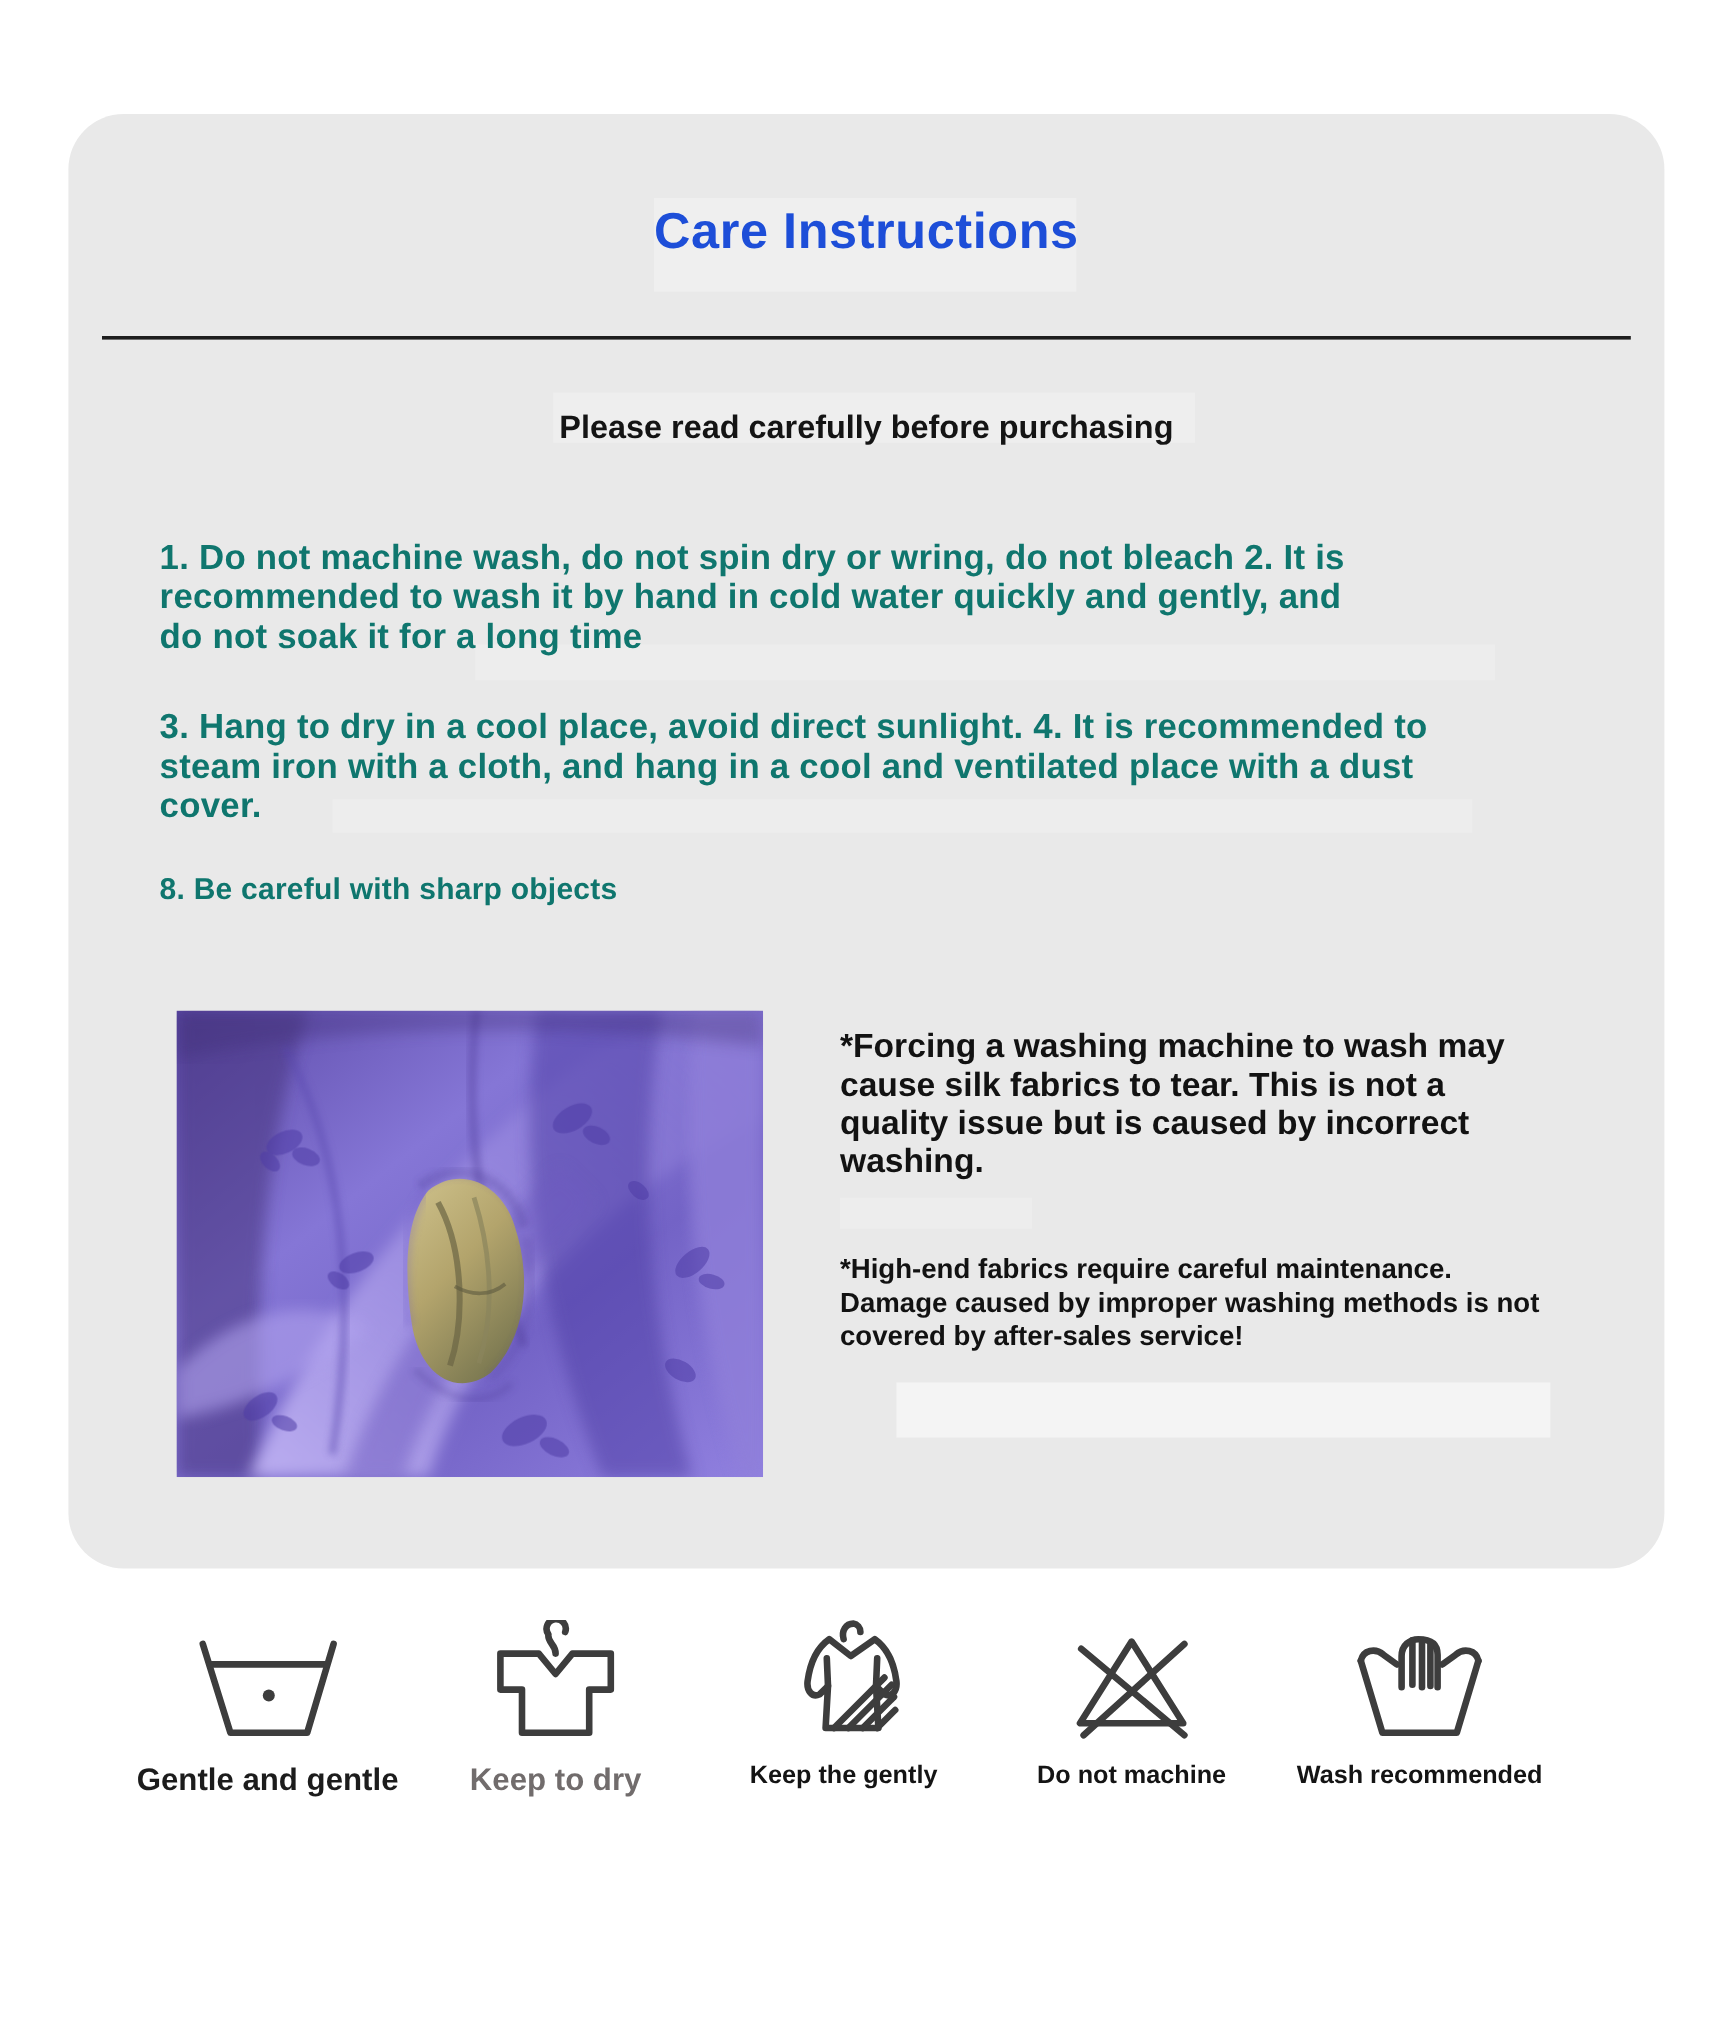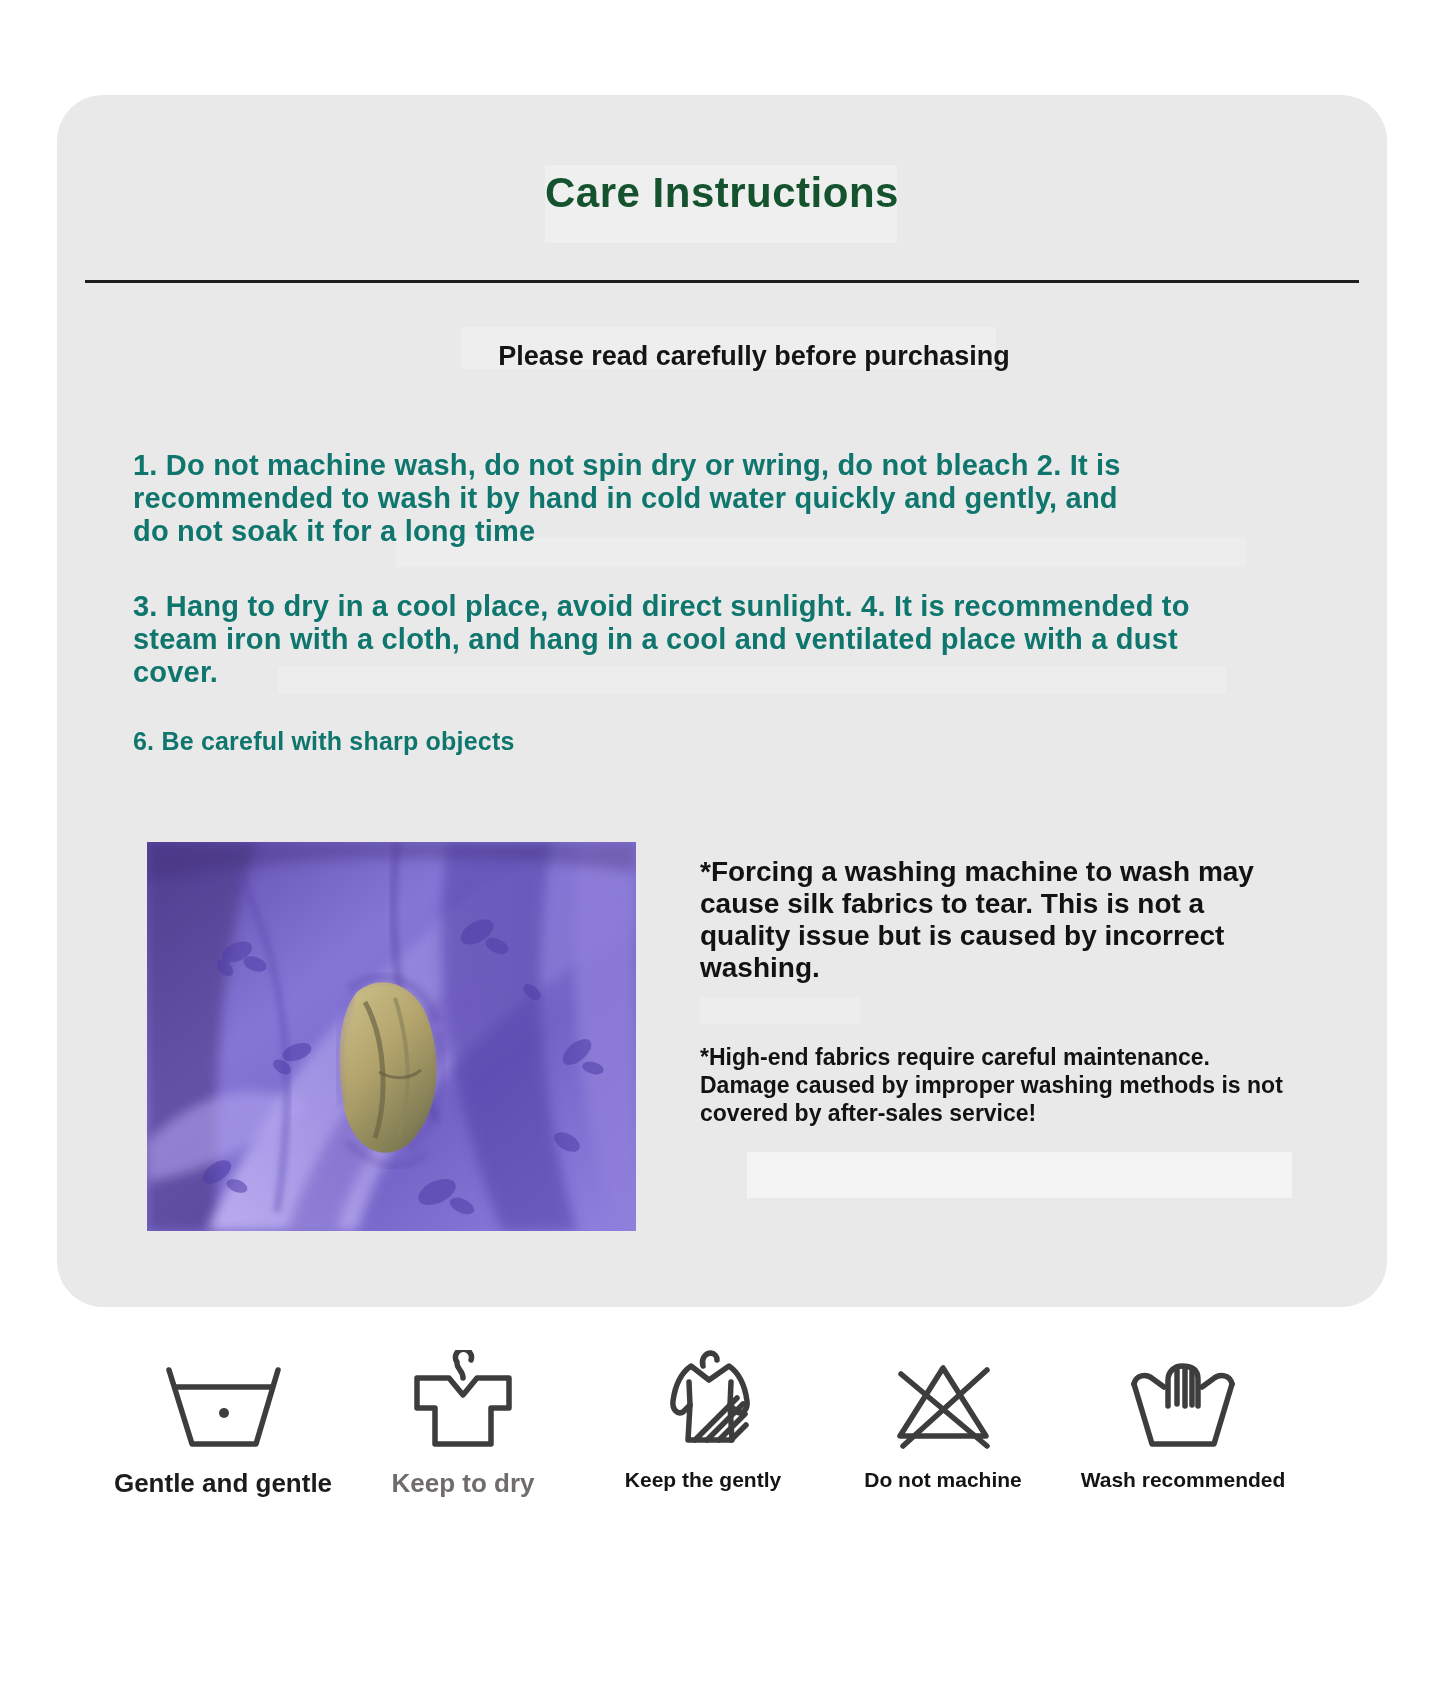--- a/index.html
+++ b/index.html
@@ -7,28 +7,28 @@
     width:1445px;height:1682px;position:relative;background:#ffffff;
     font-family:"Liberation Sans","DejaVu Sans",sans-serif;
     -webkit-font-smoothing:antialiased;color:#141414;overflow:hidden;
   }
   .panel{
     position:absolute;left:57px;top:95px;width:1330px;height:1212px;
     background:#e9e9e9;border-radius:46px;
   }
   .title{
     position:absolute;left:57px;top:168px;width:1330px;text-align:center;
-    font-size:42px;font-weight:bold;letter-spacing:.5px;color:#14532d;line-height:50px;
+    font-size:42px;font-weight:bold;letter-spacing:.5px;color:#1d4ed8;line-height:50px;
   }
   .rule{
     position:absolute;left:85px;top:280px;width:1274px;height:3px;background:#1e1e1e;
   }
   .subtitle{
     position:absolute;left:57px;top:341px;width:1330px;text-align:center;
-    font-size:27px;font-weight:bold;color:#141414;line-height:31px;padding-left:32px;
+    font-size:27px;font-weight:bold;color:#141414;line-height:31px;
   }
   .para{
     position:absolute;left:133px;font-size:29px;font-weight:bold;line-height:33px;
     color:#0f766e;white-space:pre-line;letter-spacing:.2px;
   }
   .para-1{top:449px;width:1120px;}
   .para-2{top:590px;width:1190px;}
   .para-3{top:727px;font-size:25px;line-height:29px;}
   .fabric-figure{
     position:absolute;left:147px;top:842px;width:489px;height:389px;overflow:hidden;
@@ -75,21 +75,21 @@
 <div class="title">Care Instructions</div>
 <div class="rule"></div>
 <div class="subtitle">Please read carefully before purchasing</div>
 
 <div class="para para-1">1. Do not machine wash, do not spin dry or wring, do not bleach 2. It is
 recommended to wash it by hand in cold water quickly and gently, and
 do not soak it for a long time</div>
 <div class="para para-2">3. Hang to dry in a cool place, avoid direct sunlight. 4. It is recommended to
 steam iron with a cloth, and hang in a cool and ventilated place with a dust
 cover.</div>
-<div class="para para-3">6. Be careful with sharp objects</div>
+<div class="para para-3">8. Be careful with sharp objects</div>
 
 <div class="fabric-figure">
   <svg width="489" height="389" viewBox="0 0 489 389" xmlns="http://www.w3.org/2000/svg">
     <defs>
       <linearGradient id="base" x1="0" y1="0" x2="1" y2="1">
         <stop offset="0" stop-color="#5c4aa8"></stop>
         <stop offset="0.35" stop-color="#8576d6"></stop>
         <stop offset="0.65" stop-color="#7363c6"></stop>
         <stop offset="1" stop-color="#9181e0"></stop>
       </linearGradient>

